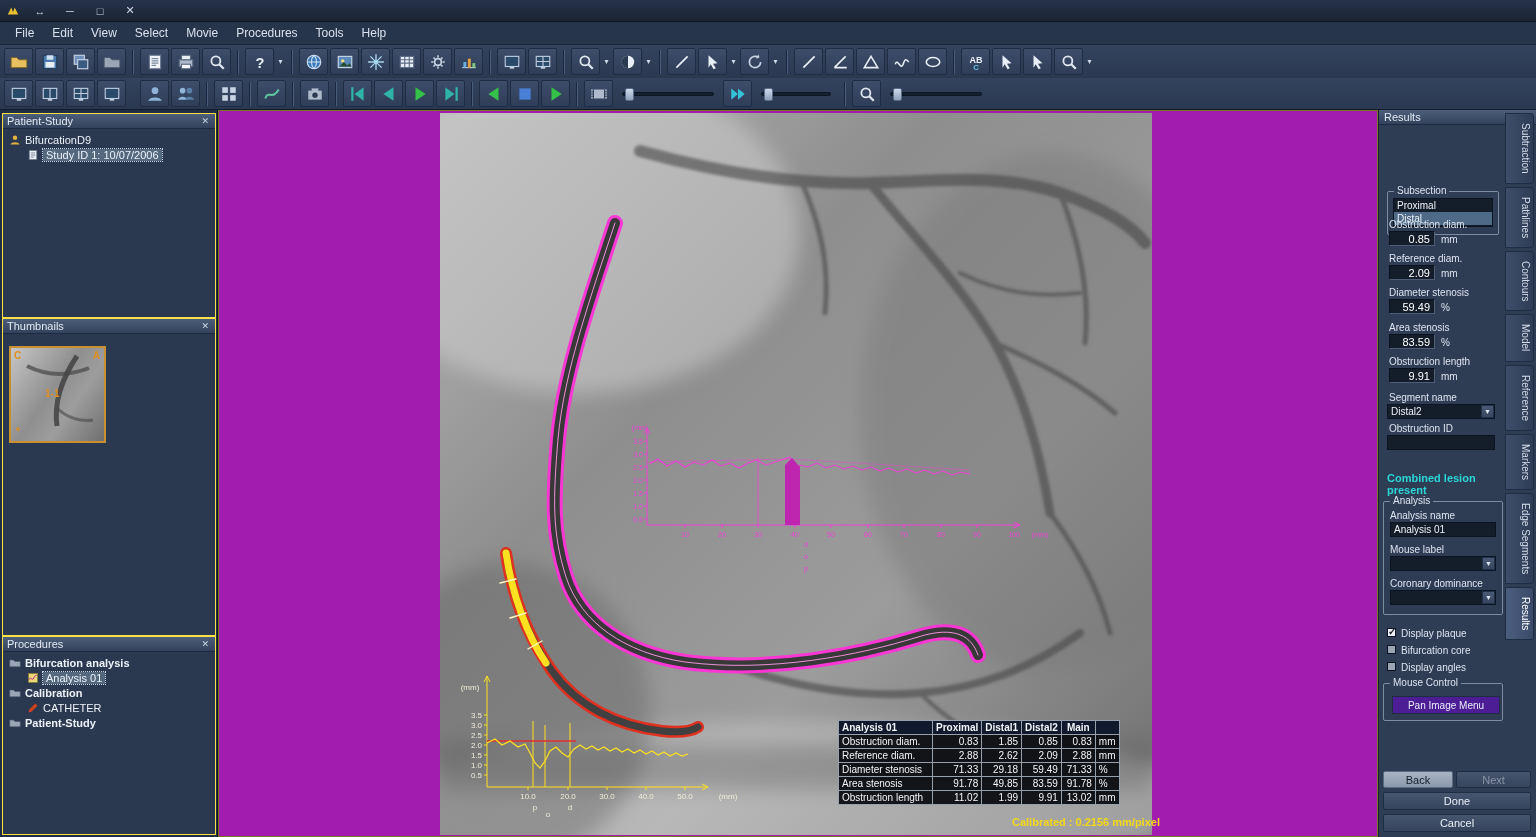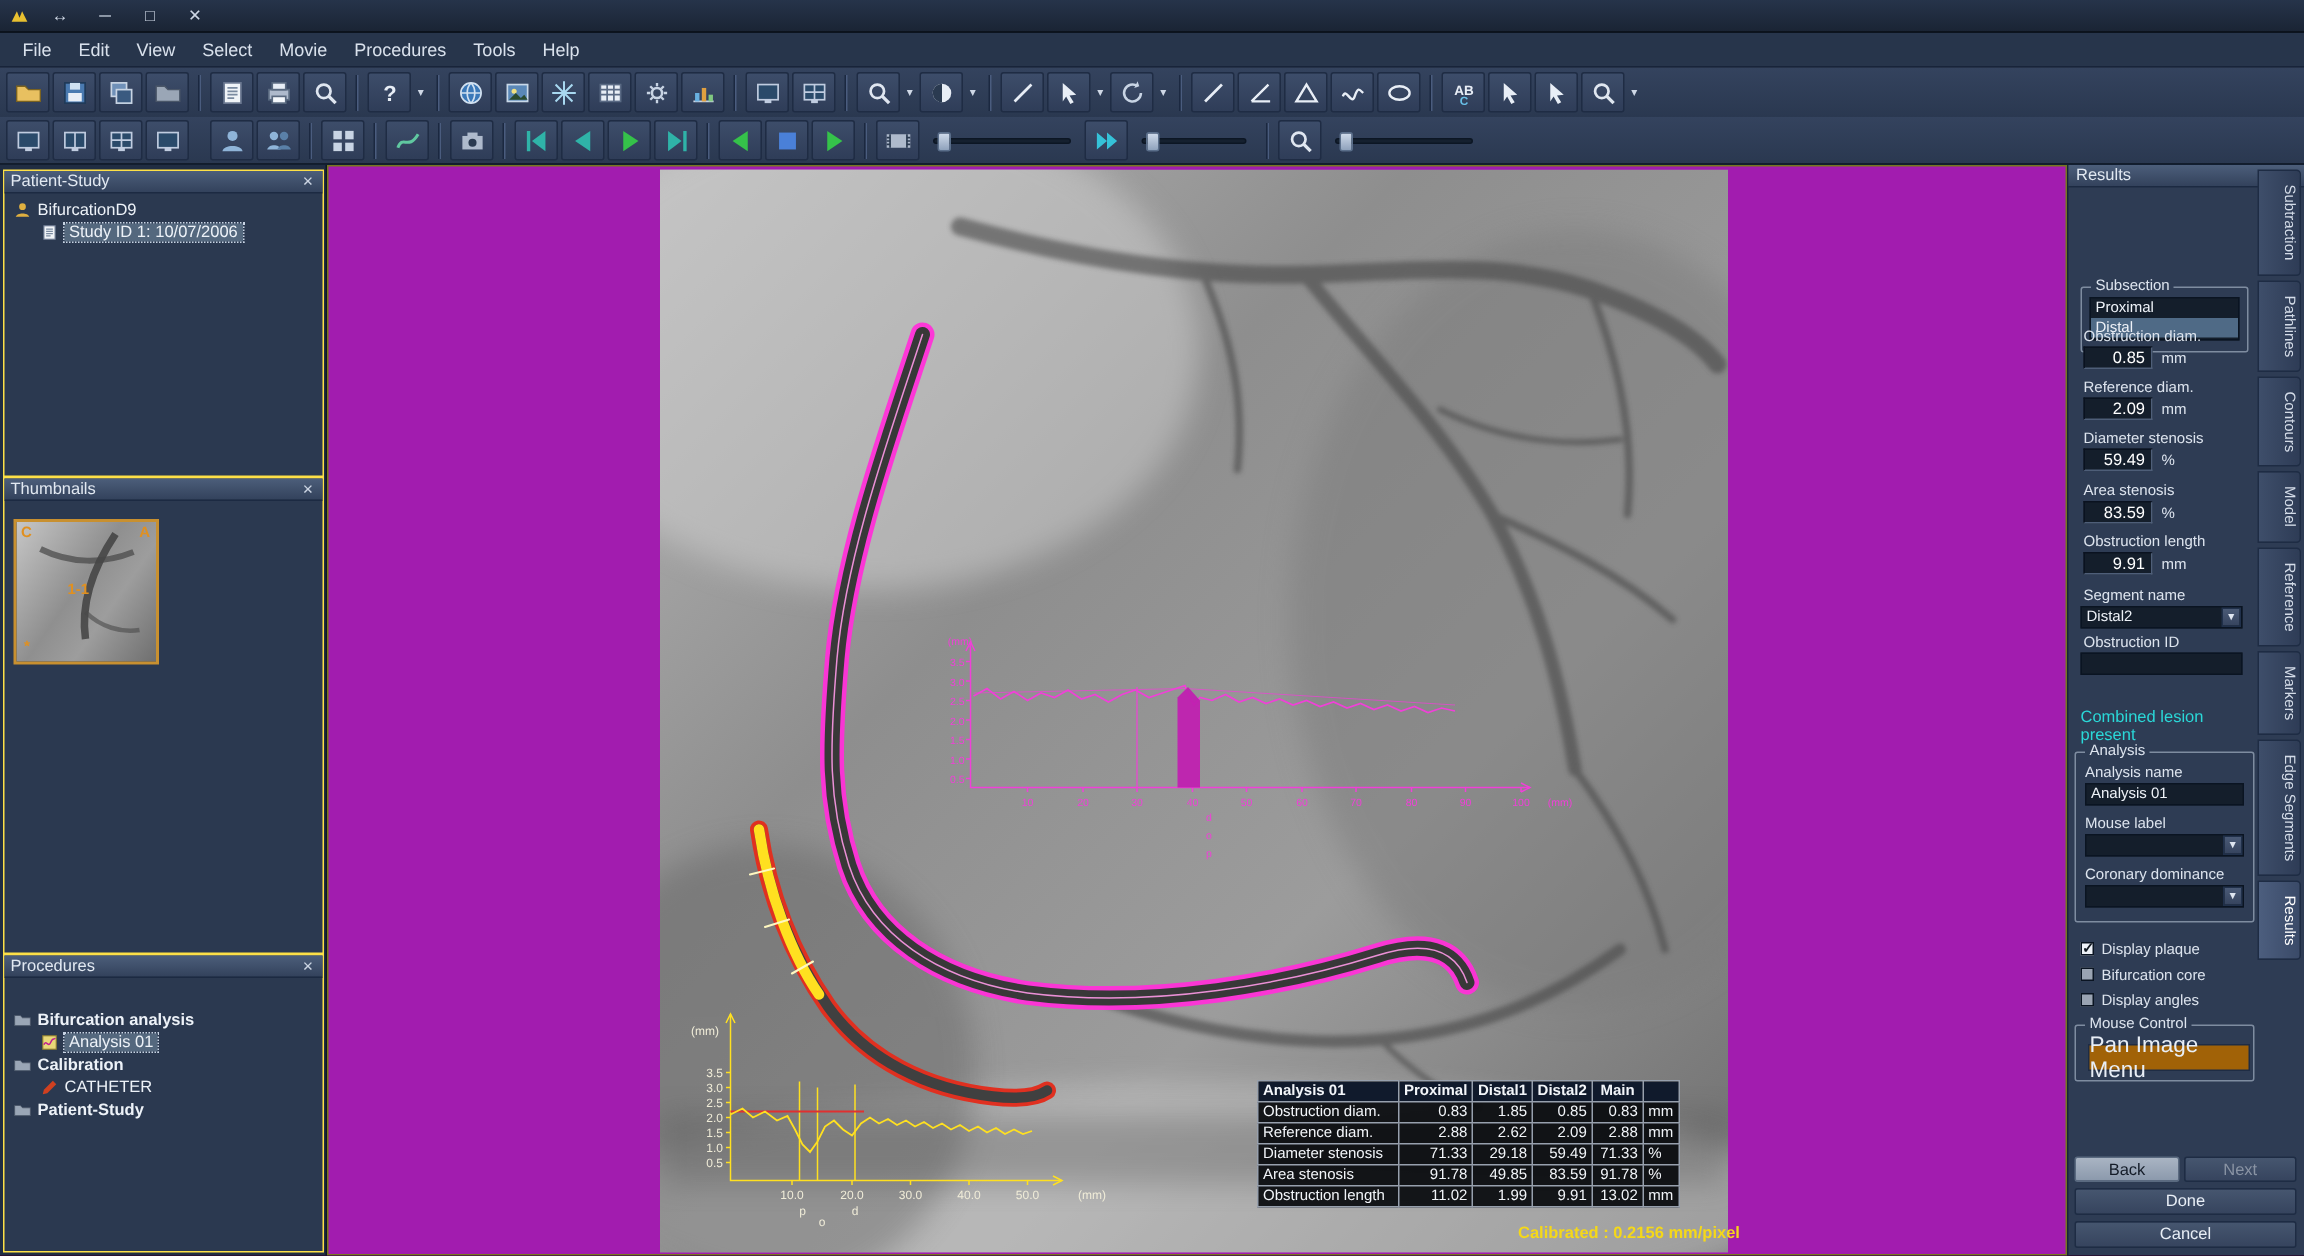--- a/index.html
+++ b/index.html
@@ -63,29 +63,29 @@
   .grp .leg{position:absolute;top:-7px;left:6px;background:#2e3c54;padding:0 3px;font-size:10px}
   .listbox{position:absolute;background:#141e2b;border:1px solid #0a1422;color:#eef2f8}
   .lirow{height:13px;line-height:13px;padding-left:3px;cursor:pointer}
   .lirow.on{background:#4f6a86}
   .rlabel{position:absolute;left:10px;font-size:10px;white-space:nowrap}
   .rbox{position:absolute;left:10px;width:46px;height:15px;background:#141e2b;border-top:1px solid #0a1220;border-left:1px solid #0a1220;border-bottom:1px solid #4e5e78;border-right:1px solid #4e5e78;color:#fff;font-size:11px;text-align:right;padding:1px 4px 0 0}
   .runit{position:absolute;left:62px;font-size:10px}
   .dropd{position:absolute;left:8px;width:108px;height:15px;background:#141e2b;border:1px solid #0a1422;color:#eef2f8;font-size:10px;display:flex;align-items:center;cursor:pointer}
   .dropd .dtext{flex:1;padding-left:3px;white-space:nowrap}
   .dropd .dbtn{width:13px;height:13px;background:linear-gradient(#4a5a76,#36445e);border:1px solid #20304a;font-size:7px;color:#dfe6f0;display:flex;align-items:center;justify-content:center}
-  #cyantext{position:absolute;left:8px;top:347px;color:#2ad8d8;font-size:11px;font-weight:normal}
+  #cyantext{position:absolute;left:8px;top:347px;color:#2ad8d8;font-size:11px;font-weight:bold}
   .cbrow{position:absolute;left:8px;display:flex;align-items:flex-start;gap:5px;height:12px;cursor:pointer}
   .cb{width:9px;height:9px;border:1px solid #0a1422;background:#9aa4b2;position:relative;flex:0 0 auto}
   .cb.on{background:#eef2f8}
   .cb.on::after{content:"✓";position:absolute;left:0px;top:-3px;font-size:10px;color:#101820;font-weight:bold}
   .rbtn{position:absolute;display:flex;align-items:center;justify-content:center;font-size:11px;color:#e8eef6;background:linear-gradient(#46566f,#36445e);border:1px solid #1e2c44;border-radius:2px;cursor:pointer}
   .rbtn.light{background:linear-gradient(#a9b4c3,#8b99ac);color:#141c28;border-color:#5a6a80}
   .rbtn.disabled{color:#8a94a4;cursor:default}
-  #mousebtn{position:absolute;left:8px;top:12px;width:108px;height:18px;background:#a16207;border:1px solid #1e2c44;display:flex;align-items:center;justify-content:center;color:#e8eef6;font-size:15px;cursor:pointer}
+  #mousebtn{position:absolute;left:8px;top:12px;width:108px;height:18px;background:#4c1d95;border:1px solid #1e2c44;display:flex;align-items:center;justify-content:center;color:#e8eef6;font-size:10px;cursor:pointer}
 
   
   #tabstrip{position:absolute;right:2px;top:3px;width:29px;display:flex;flex-direction:column;gap:3px}
   .vtab{writing-mode:vertical-rl;background:linear-gradient(90deg,#3e4e6a,#2e3c56);border:1px solid #1e2c44;border-radius:0 3px 3px 0;color:#d4dce8;font-size:10px;padding:9px 2px;text-align:center;cursor:pointer;white-space:nowrap}
   .vtab.active{background:linear-gradient(90deg,#4c5e7e,#3a4a68);color:#fff}
 </style>
 </head>
 <body>
 
 <svg width="0" height="0" style="position:absolute" aria-hidden="true">
@@ -614,21 +614,21 @@
       </div>
     </div>
   </div>
 
   <div class="panel" style="top:526px;height:199px">
     <div class="phead">
       <span class="ptitle">Procedures</span>
       <span class="pclose">✕</span>
     </div>
     <div class="pbody">
-      <div class="trow bold" style="margin-top:20px">
+      <div class="trow bold" style="margin-top:3px">
         <svg class="ti">
             <use href="#i-gfolder"></use>
           </svg>
         <span>Bifurcation analysis</span>
       </div>
       <div class="trow child">
         <svg class="ti">
             <use href="#i-analysis"></use>
           </svg>
         <span class="hl">Analysis 01</span>

